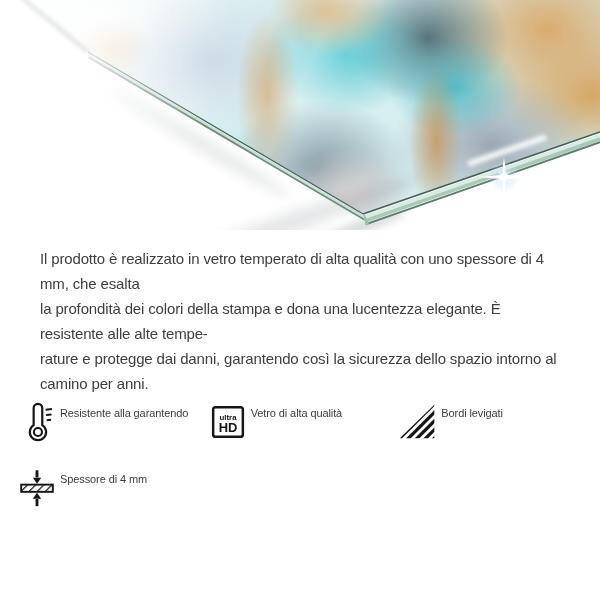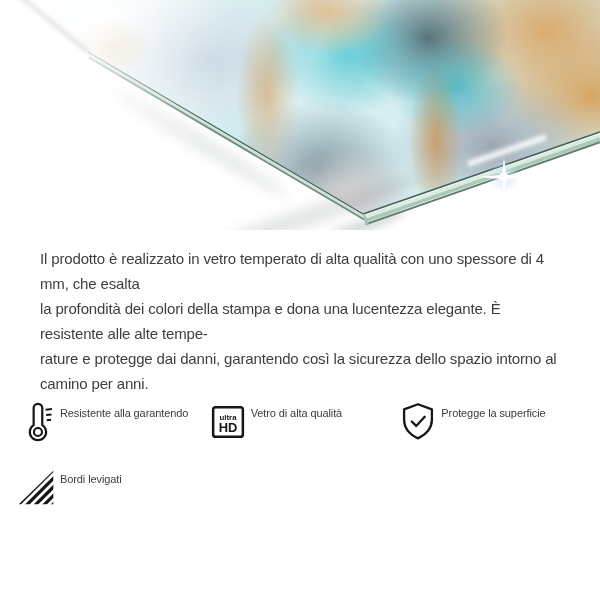--- a/index.html
+++ b/index.html
@@ -132,29 +132,20 @@
       <div class="ficon">
         <svg width="46" height="46" viewBox="0 0 48 48" fill="none">
           <rect x="8.5" y="8.5" width="31" height="31" rx="2.5" stroke-width="2.6"></rect>
           <text x="24" y="21.5" text-anchor="middle" font-family="Liberation Sans, sans-serif" font-size="8.2" font-weight="700" fill="#161616" stroke="none">ultra</text>
           <text x="24" y="34.5" text-anchor="middle" font-family="Liberation Sans, sans-serif" font-size="13.5" font-weight="700" fill="#161616" stroke="none">HD</text>
         </svg>
       </div>
       <span class="flabel">Vetro di alta qualità</span>
     </div>
 
-    <div class="feature">
-      <div class="ficon">
-        <svg width="46" height="46" viewBox="0 0 48 48" fill="none">
-          <path d="M24,5.5 L38.5,10.8 V21.5 c0,9.5 -6.2,15.6 -14.5,19.6 C15.2,37.1 9.5,31 9.5,21.5 V10.8 Z" stroke-width="2.4" stroke-linejoin="round"></path>
-          <path d="M17.5,23.5 l4.6,4.6 L31,18.5" stroke-width="2.4" stroke-linecap="round" stroke-linejoin="round"></path>
-        </svg>
-      </div>
-      <span class="flabel">Protegge la superficie</span>
-    </div>
 
 
     <div class="feature">
       <div class="ficon">
         <svg width="46" height="46" viewBox="0 0 48 48" fill="none">
           <defs>
               <clipPath id="triClip">
                 <path d="M5,41 L41,6 L41,41 Z"></path>
               </clipPath>
             </defs>
@@ -163,15 +154,32 @@
             <path d="M7,48 L48,7" stroke-width="3.4"></path>
             <path d="M16,48 L48,16" stroke-width="3.4"></path>
             <path d="M25,48 L48,25" stroke-width="3.4"></path>
             <path d="M34,48 L48,34" stroke-width="3.4"></path>
           </g>
         </svg>
       </div>
       <span class="flabel">Bordi levigati</span>
     </div>
 
+    <div class="feature">
+      <div class="ficon">
+        <svg width="46" height="46" viewBox="0 0 48 48" fill="none">
+          <defs>
+            <pattern id="hatch" width="6" height="6" patternUnits="userSpaceOnUse" patternTransform="rotate(45)">
+              <line x1="0" y1="0" x2="0" y2="6" stroke="#161616" stroke-width="2.6"></line>
+            </pattern>
+          </defs>
+          <rect x="7.5" y="20.5" width="33" height="7.5" fill="url(#hatch)" stroke-width="2"></rect>
+          <path d="M24,5.5 V13" stroke-width="3"></path>
+          <path d="M24,19.5 L19.6,13.2 H28.4 Z" fill="#161616" stroke="none"></path>
+          <path d="M24,43 V35.5" stroke-width="3"></path>
+          <path d="M24,29 L19.6,35.3 H28.4 Z" fill="#161616" stroke="none"></path>
+        </svg>
+      </div>
+      <span class="flabel">Spessore di 4 mm</span>
+    </div>
 
   </div>
 </div>
 
 </body></html>

